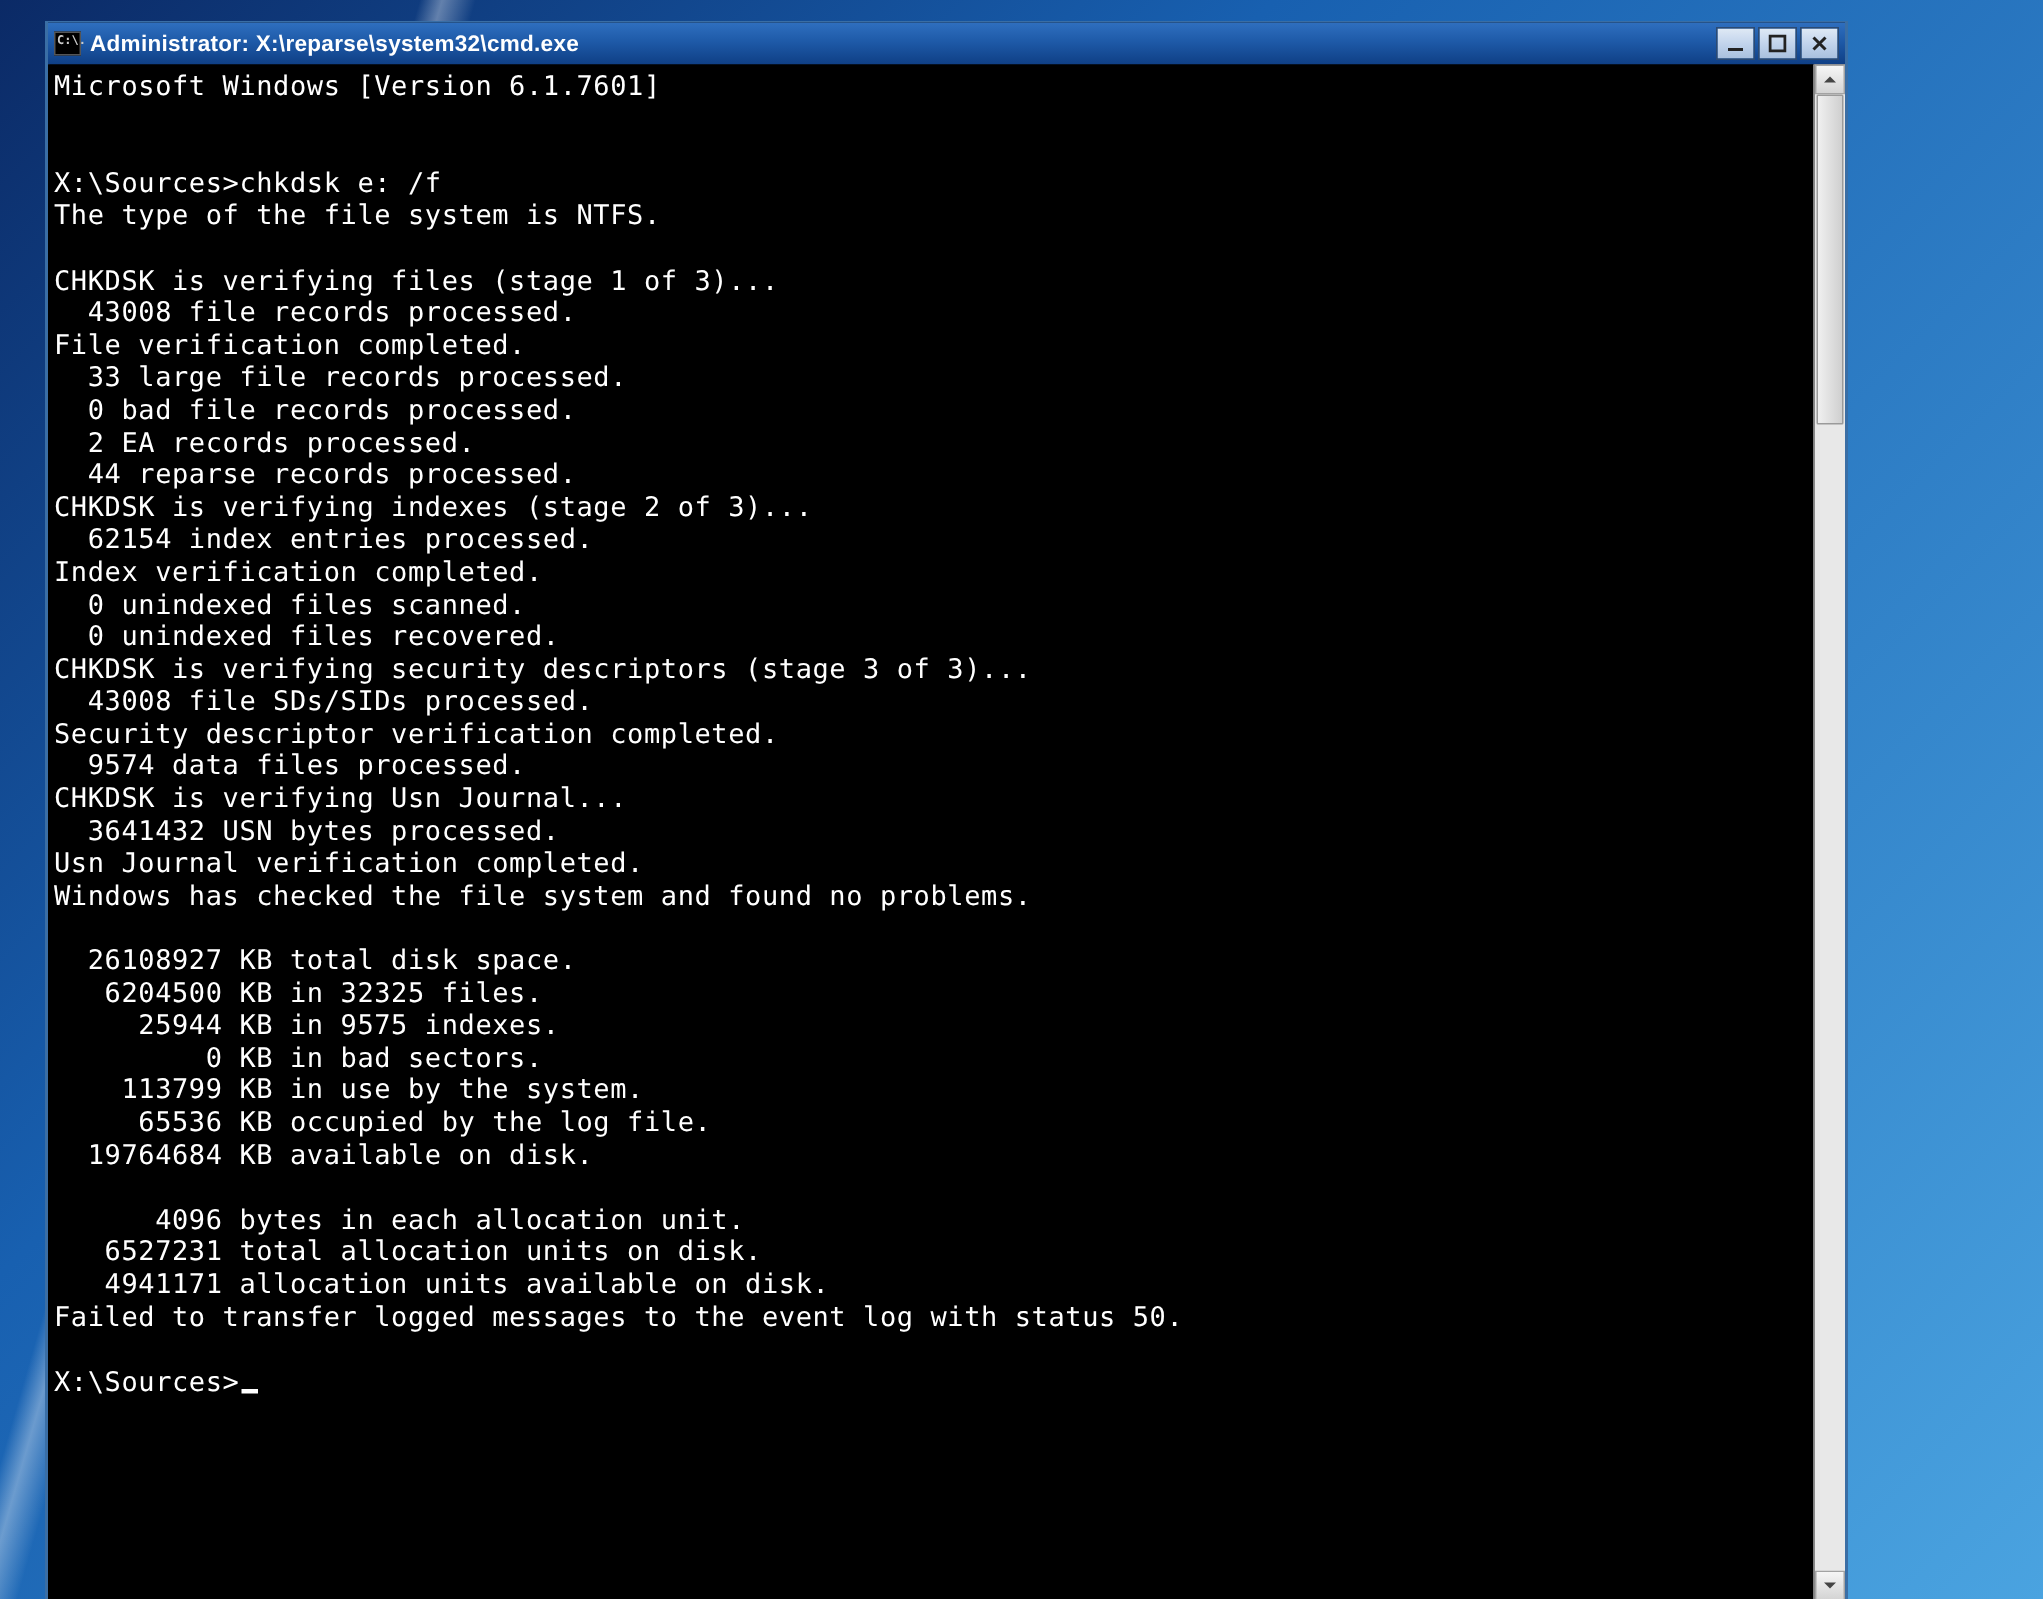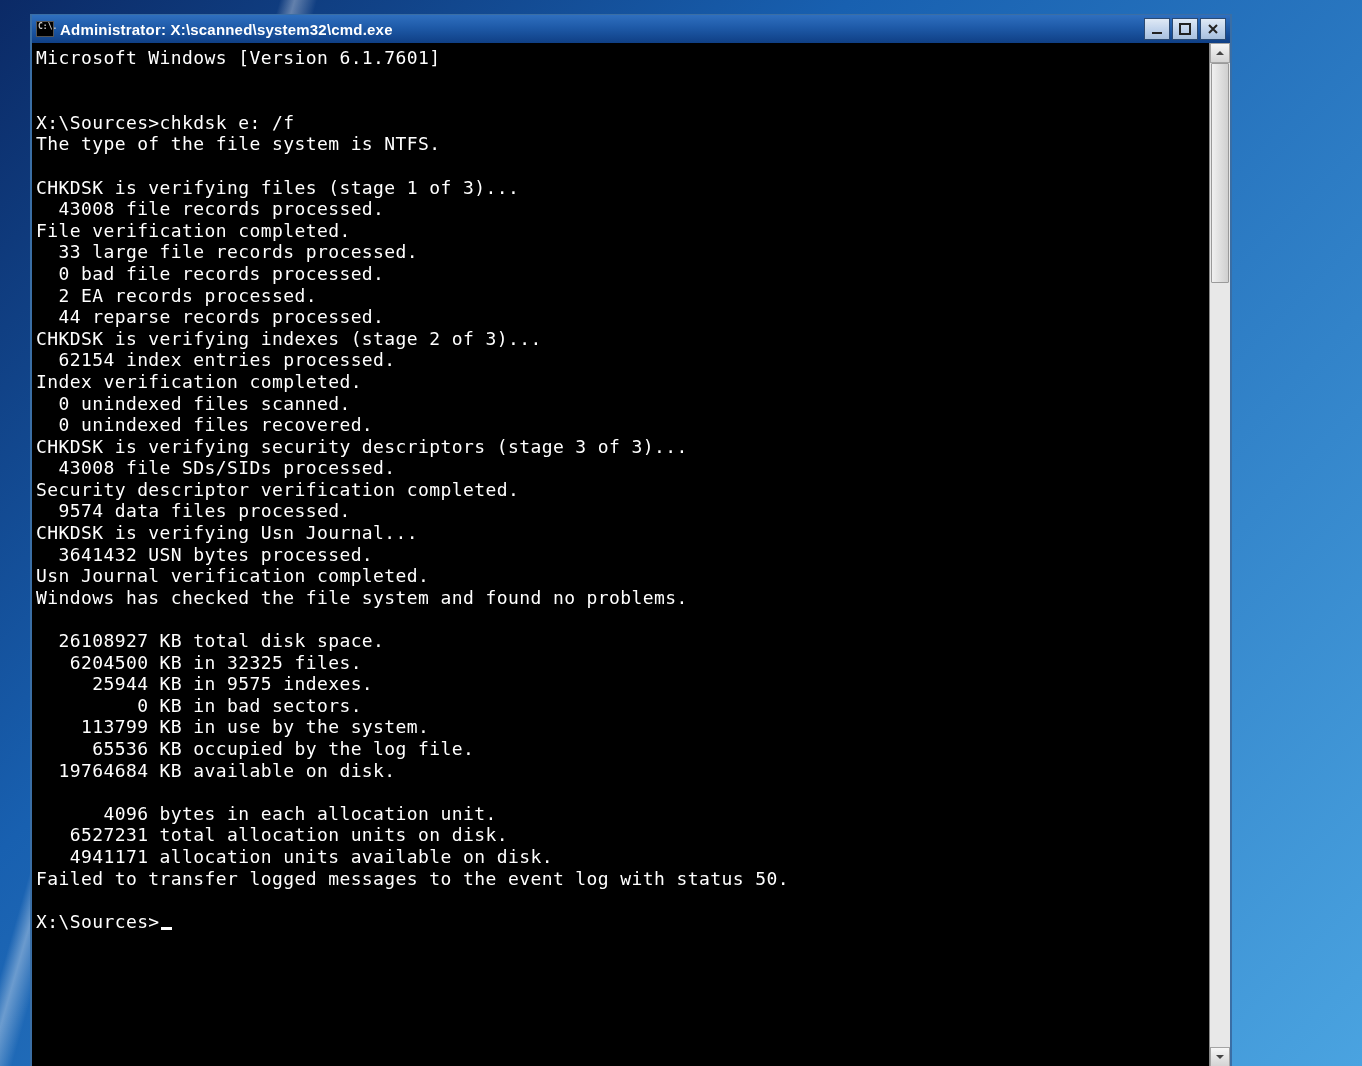--- a/index.html
+++ b/index.html
@@ -164,21 +164,21 @@
 </style>
 </head>
 <body>
 
 <div class="desktop">
 
   <div class="window">
 
     <div class="titlebar">
       <div class="sysicon">C:\.</div>
-      <div class="title-text">Administrator: X:\scanned\system32\cmd.exe</div>
+      <div class="title-text">Administrator: X:\reparse\system32\cmd.exe</div>
 
       <div class="winbtns">
         <button aria-label="minimize">
           <svg width="12" height="12" viewBox="0 0 12 12">
             <rect x="1" y="9" width="10" height="2" fill="#222"></rect>
           </svg>
         </button>
         <button aria-label="maximize">
           <svg width="12" height="12" viewBox="0 0 12 12">
             <rect x="1" y="1" width="10" height="10" fill="none" stroke="#222" stroke-width="2"></rect>

